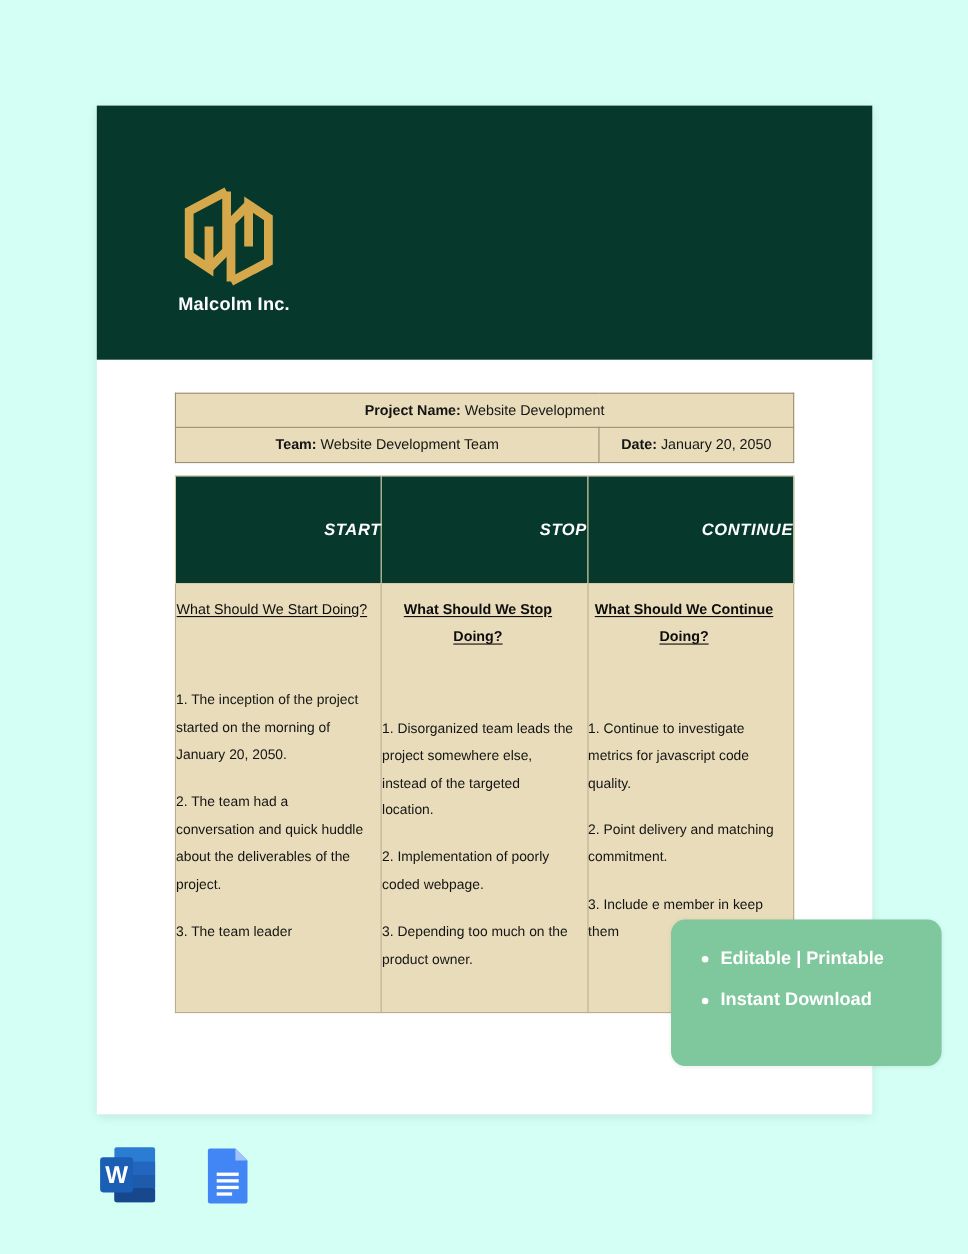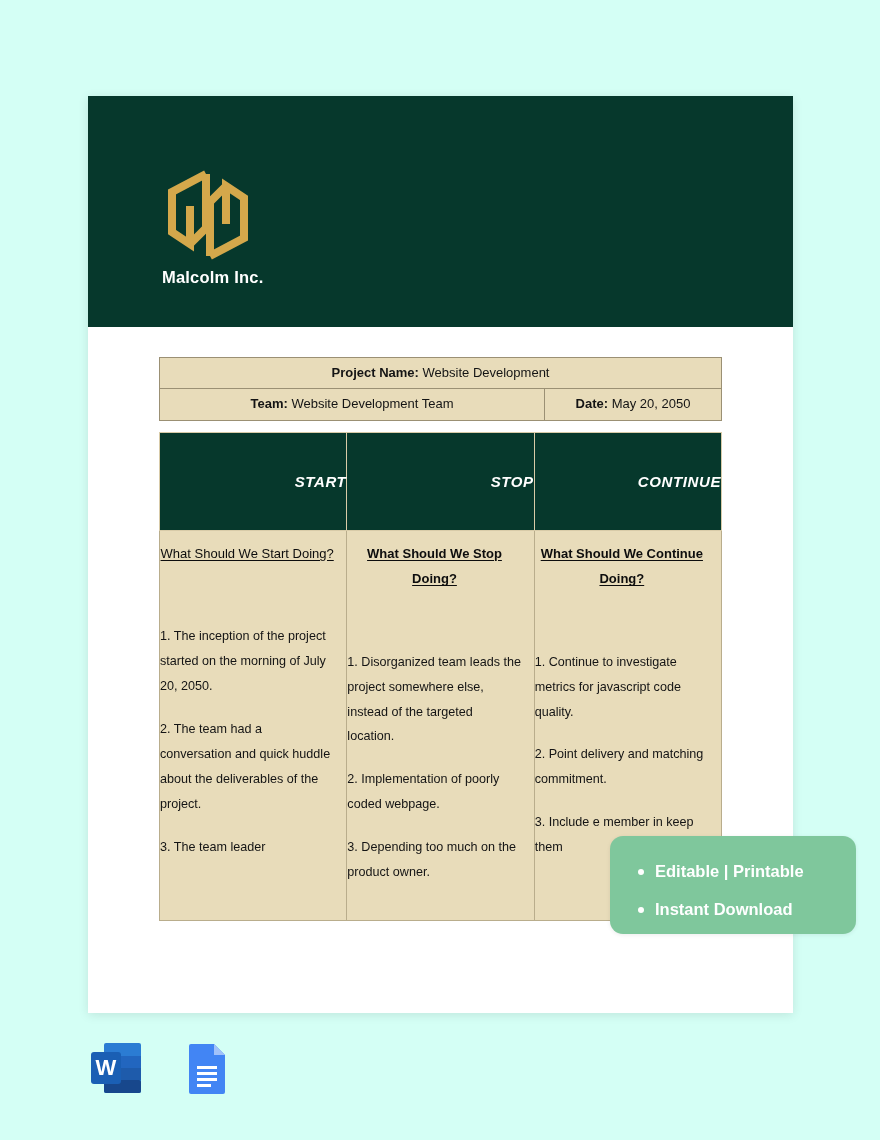--- a/index.html
+++ b/index.html
@@ -96,21 +96,21 @@
   .item {
     font-size:12.6px; color:#141414;
     line-height:1.98;
     margin-bottom:18px;
   }
   .item:last-child { margin-bottom:0; }
 
   
   .promo {
     position:absolute; left:610px; top:836px;
-    width:246px; height:98px;
+    width:246px; height:133px;
     background:#7fc79c;
     border-radius:13px;
     padding:26px 0 0 28px;
     box-shadow:0 1px 4px rgba(0,0,0,.08);
   }
   .promo-line {
     color:#ffffff; font-size:16.5px; font-weight:bold;
     line-height:1.2; margin-bottom:18px;
     display:flex; align-items:center;
   }
@@ -156,21 +156,21 @@
             <span>Website Development</span>
           </td>
         </tr>
         <tr>
           <td class="info-cell-wide">
             <b>Team:</b>
             <span>Website Development Team</span>
           </td>
           <td>
             <b>Date:</b>
-            <span>May 20, 2050</span>
+            <span>January 20, 2050</span>
           </td>
         </tr>
       </tbody>
     </table>
 
     <table class="scs-table">
       <colgroup>
           <col>
           <col>
           <col>
@@ -186,21 +186,21 @@
           <th>
             <span class="th-label">CONTINUE</span>
           </th>
         </tr>
       </thead>
       <tbody>
         <tr>
 
           <td class="body-cell">
             <div class="sub-head weak">What Should We Start Doing?</div>
-            <div class="item">1. The inception of the project started on the morning of July 20, 2050.</div>
+            <div class="item">1. The inception of the project started on the morning of January 20, 2050.</div>
             <div class="item">2. The team had a conversation and quick huddle about the deliverables of the project.</div>
             <div class="item">3. The team leader</div>
           </td>
 
           <td class="body-cell">
             <div class="sub-head strong">What Should We Stop Doing?</div>
             <div class="item">1. Disorganized team leads the project somewhere else, instead of the targeted location.</div>
             <div class="item">2. Implementation of poorly coded webpage.</div>
             <div class="item">3. Depending too much on the product owner.</div>
           </td>

